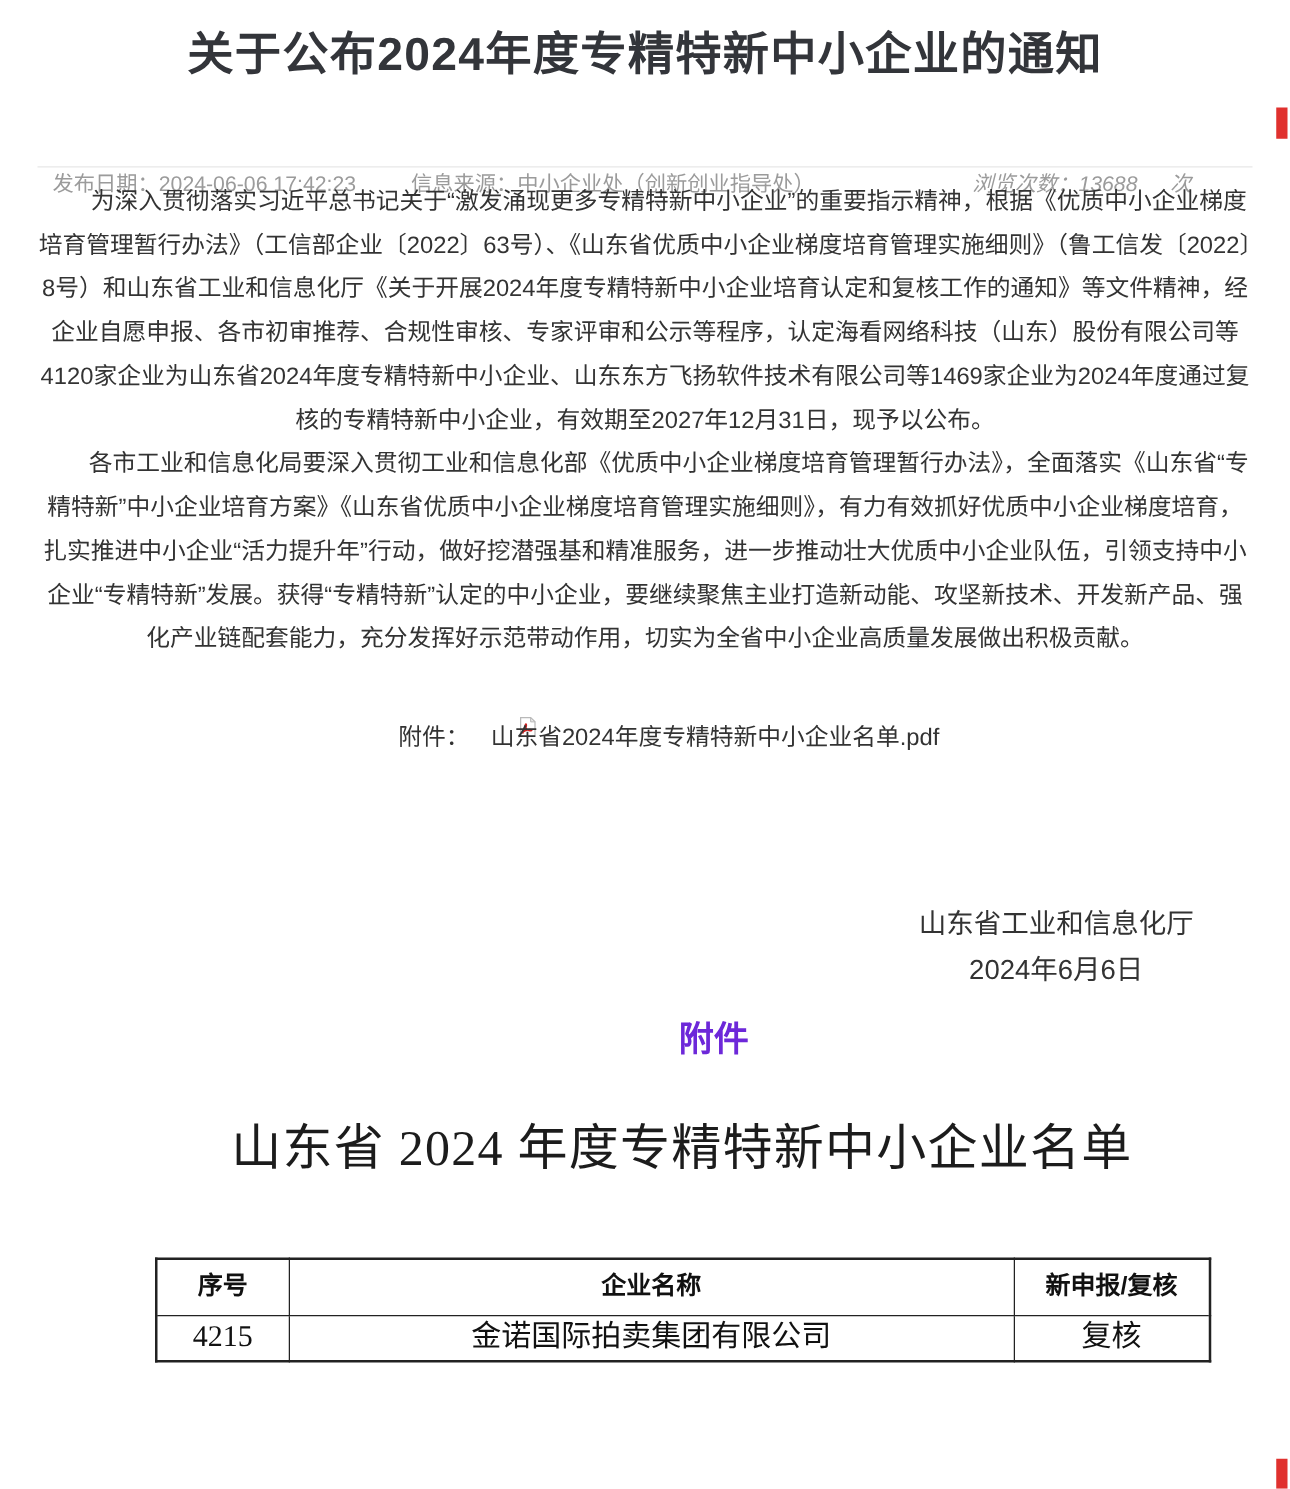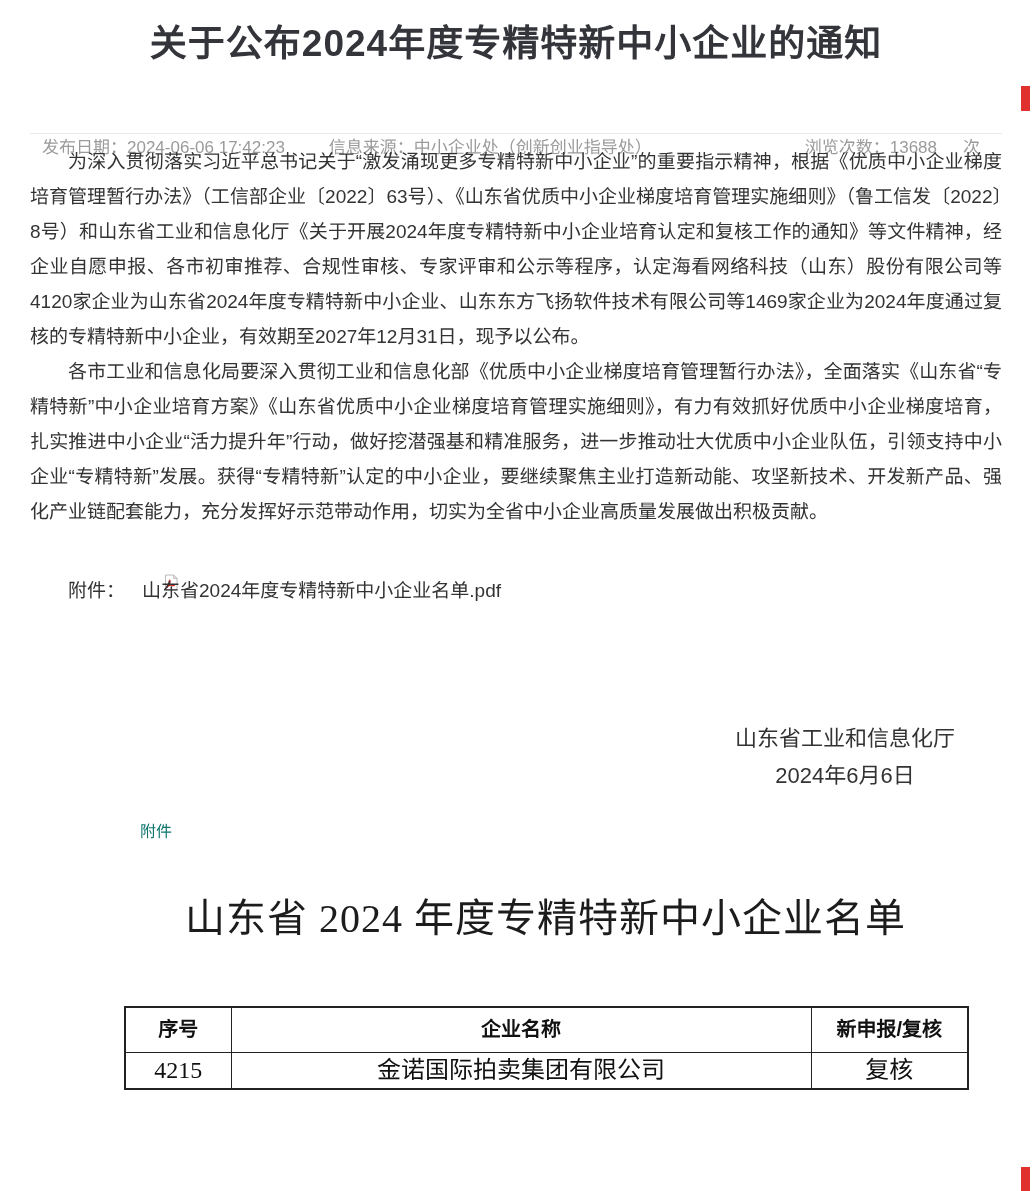--- a/index.html
+++ b/index.html
@@ -1,15 +1,15 @@
 <!DOCTYPE html>
 <html lang="zh-CN"><head>
 <meta charset="utf-8">
 <style>
-  * { margin: 0; padding: 0; box-sizing: border-box; }
+  * { margin: 0; padding: 0; box-sizing: border-box; text-align: center; }
   html, body { background: #ffffff; }
   body {
     width: 1032px; height: 1191px;
     position: relative; overflow: hidden;
     font-family: "Liberation Sans", "DejaVu Sans", sans-serif;
     color: #333;
   }
   .page-title {
     margin-top: 13px;
     text-align: center;
@@ -21,21 +21,21 @@
   .meta-row {
     margin: 25px 32px 0 42px;
     display: flex;
     align-items: baseline;
     font-size: 17px;
     color: #9b9b9b;
     height: 22px;
   }
   .meta-item { white-space: nowrap; }
   .meta-src { margin-left: 44px; margin-top: 41px; }
-  .meta-views { margin-left: auto; margin-right: 20px; }
+  .meta-views { margin-left: auto; margin-right: 47px; font-style: italic; }
   .meta-views .unit { margin-left: 26px; }
   .divider {
     margin: 19px 30px 0 30px;
     border-bottom: 1px solid #e8e8e8;
     height: 0;
   }
   .content {
     padding: 10px 30px 0 30px;
     font-size: 19px;
     line-height: 35px;
@@ -58,23 +58,23 @@
   .signature {
     width: fit-content;
     margin: 112px 47px 0 auto;
     text-align: center;
     font-size: 22px;
     line-height: 37px;
     color: #333;
   }
   .attach-heading {
     margin: 20px 0 0 110px;
-    font-size: 16px;
-    font-weight: 400;
-    color: #0f766e;
+    font-size: 28px;
+    font-weight: 700;
+    color: #6d28d9;
   }
   .attach-doc {
     width: 843px;
     margin-left: 94px;
   }
   .attach-doc-title {
     margin-top: 52px;
     text-align: center;
     font-family: "Liberation Serif", "DejaVu Serif", serif;
     font-size: 40px;

